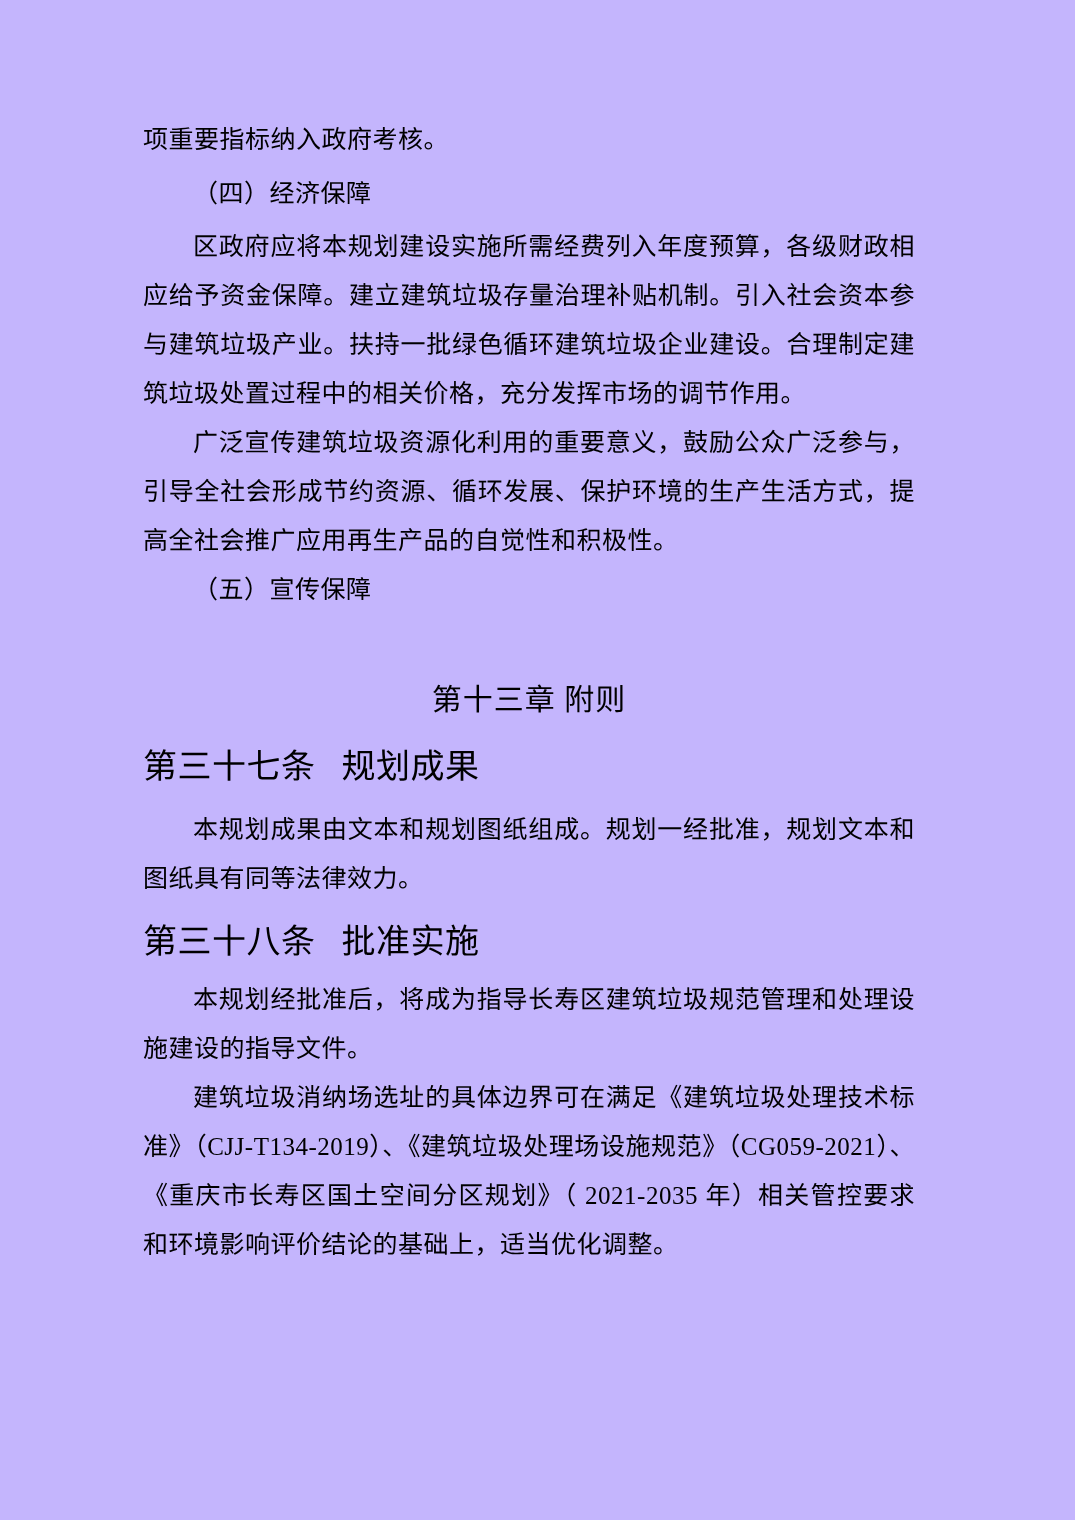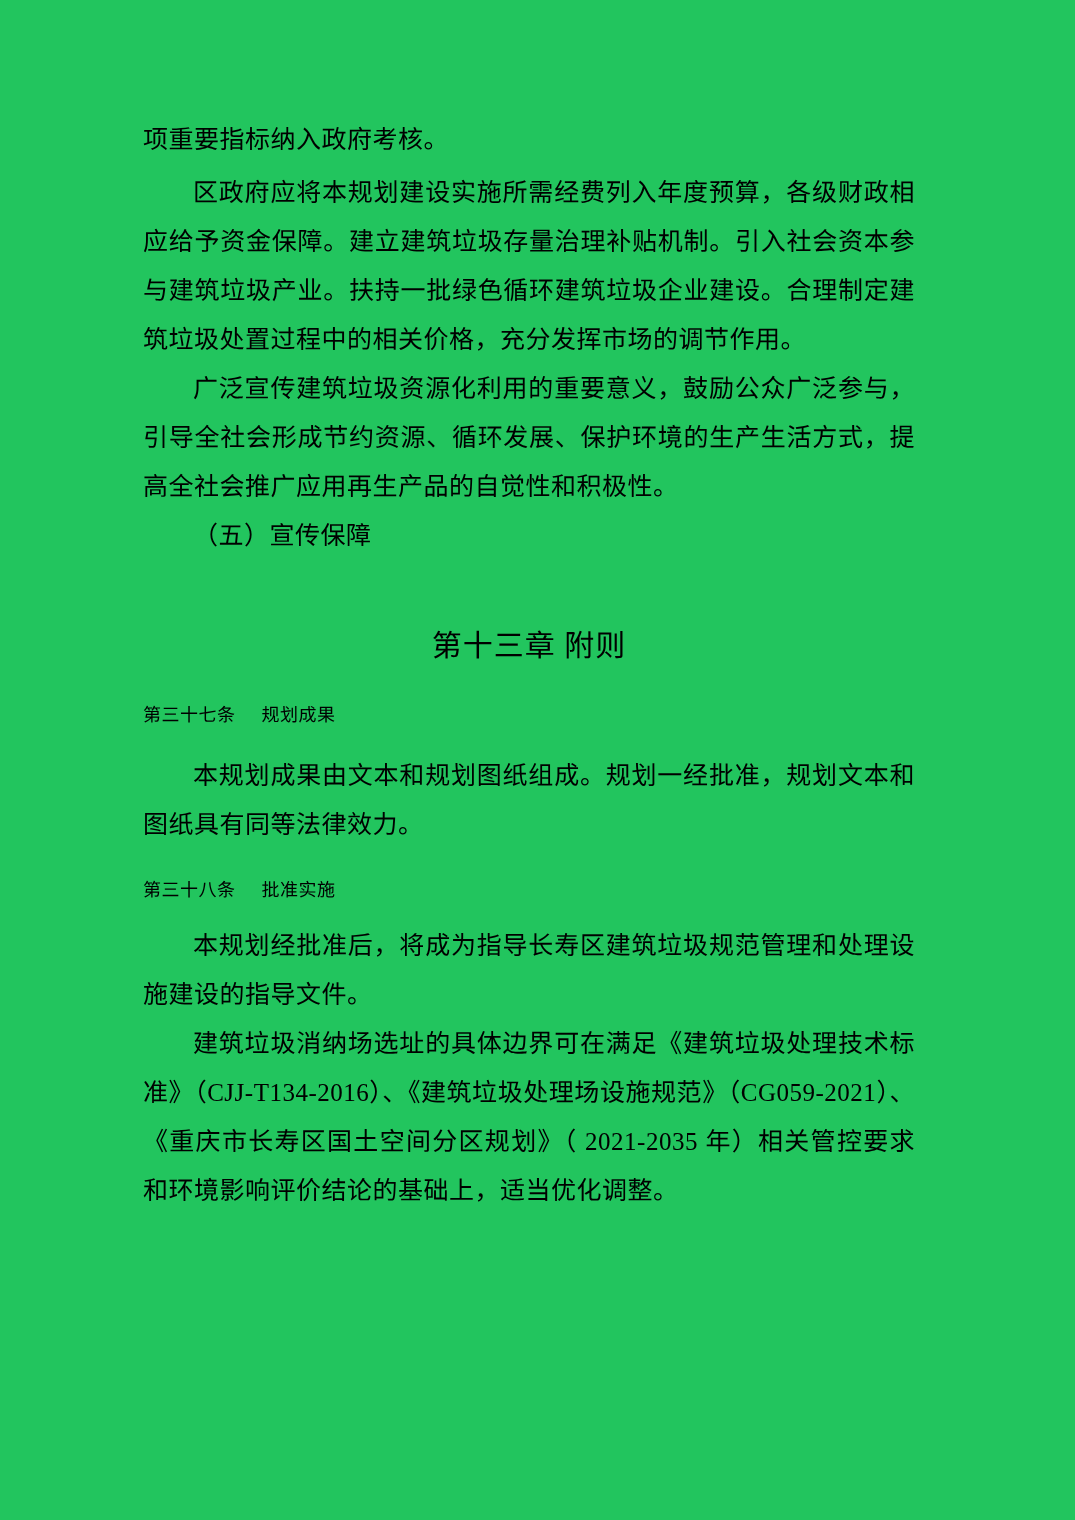--- a/index.html
+++ b/index.html
@@ -1,21 +1,21 @@
 <!DOCTYPE html>
 <html lang="zh-CN"><head>
 <meta charset="utf-8">
 <style>
   html, body { margin: 0; padding: 0; background: #e8e8e8; }
   .page {
     position: relative;
     width: 1075px;
     height: 1520px;
     margin: 0 auto;
-    background: #22c55e;
+    background: #c4b5fd;
     color: #000000;
     font-family: "Liberation Serif", "DejaVu Serif", serif;
     overflow: hidden;
   }
   .content {
     position: absolute;
     left: 143px;
     top: 115px;
     width: 772px;
   }
@@ -34,24 +34,25 @@
 
   .chapter {
     font-size: 30px;
     line-height: 45px;
     font-weight: bold;
     text-align: center;
     margin-top: 63px !important;
     letter-spacing: 1px;
   }
   .article {
-    font-size: 18px;
+    font-size: 34px;
     line-height: 49px;
     font-weight: bold;
     letter-spacing: 0.5px;
+    font-family: Liberation Mono, monospace;
   }
   .article .gap { display: inline-block; width: 26px; }
 
   .mt-a { margin-top: 5px  !important; }
   .mt-b { margin-top: 4px  !important; }
   .mt-c { margin-top: 23px !important; }
   .mt-d { margin-top: 11px !important; }
   .mt-e { margin-top: 17px !important; }
   .mt-f { margin-top: 6px  !important; }
 
@@ -66,35 +67,36 @@
   }
 </style>
 </head>
 <body>
 
 <div class="page">
   <div class="content">
 
     <p class="body-text">项重要指标纳入政府考核。</p>
 
+    <p class="body-text indent mt-a">（四）经济保障</p>
 
     <p class="body-text indent mt-b">区政府应将本规划建设实施所需经费列入年度预算，各级财政相应给予资金保障。建立建筑垃圾存量治理补贴机制。引入社会资本参与建筑垃圾产业。扶持一批绿色循环建筑垃圾企业建设。合理制定建筑垃圾处置过程中的相关价格，充分发挥市场的调节作用。</p>
 
     <p class="body-text indent">广泛宣传建筑垃圾资源化利用的重要意义，鼓励公众广泛参与，引导全社会形成节约资源、循环发展、保护环境的生产生活方式，提高全社会推广应用再生产品的自觉性和积极性。</p>
 
     <p class="body-text indent">（五）宣传保障</p>
 
     <h1 class="chapter">第十三章 附则</h1>
 
     <h2 class="article mt-c"><span>第三十七条</span><span class="gap"></span><span>规划成果</span></h2>
 
     <p class="body-text indent mt-d">本规划成果由文本和规划图纸组成。规划一经批准，规划文本和图纸具有同等法律效力。</p>
 
     <h2 class="article mt-e"><span>第三十八条</span><span class="gap"></span><span>批准实施</span></h2>
 
     <p class="body-text indent mt-f">本规划经批准后，将成为指导长寿区建筑垃圾规范管理和处理设施建设的指导文件。</p>
 
-    <p class="body-text indent">建筑垃圾消纳场选址的具体边界可在满足《建筑垃圾处理技术标准》（CJJ-T134-2016）、《建筑垃圾处理场设施规范》（CG059-2021）、《重庆市长寿区国土空间分区规划》（ 2021-2035 年）相关管控要求和环境影响评价结论的基础上，适当优化调整。</p>
+    <p class="body-text indent">建筑垃圾消纳场选址的具体边界可在满足《建筑垃圾处理技术标准》（CJJ-T134-2019）、《建筑垃圾处理场设施规范》（CG059-2021）、《重庆市长寿区国土空间分区规划》（ 2021-2035 年）相关管控要求和环境影响评价结论的基础上，适当优化调整。</p>
 
 
   </div>
 
 </div>
 
 </body></html>

